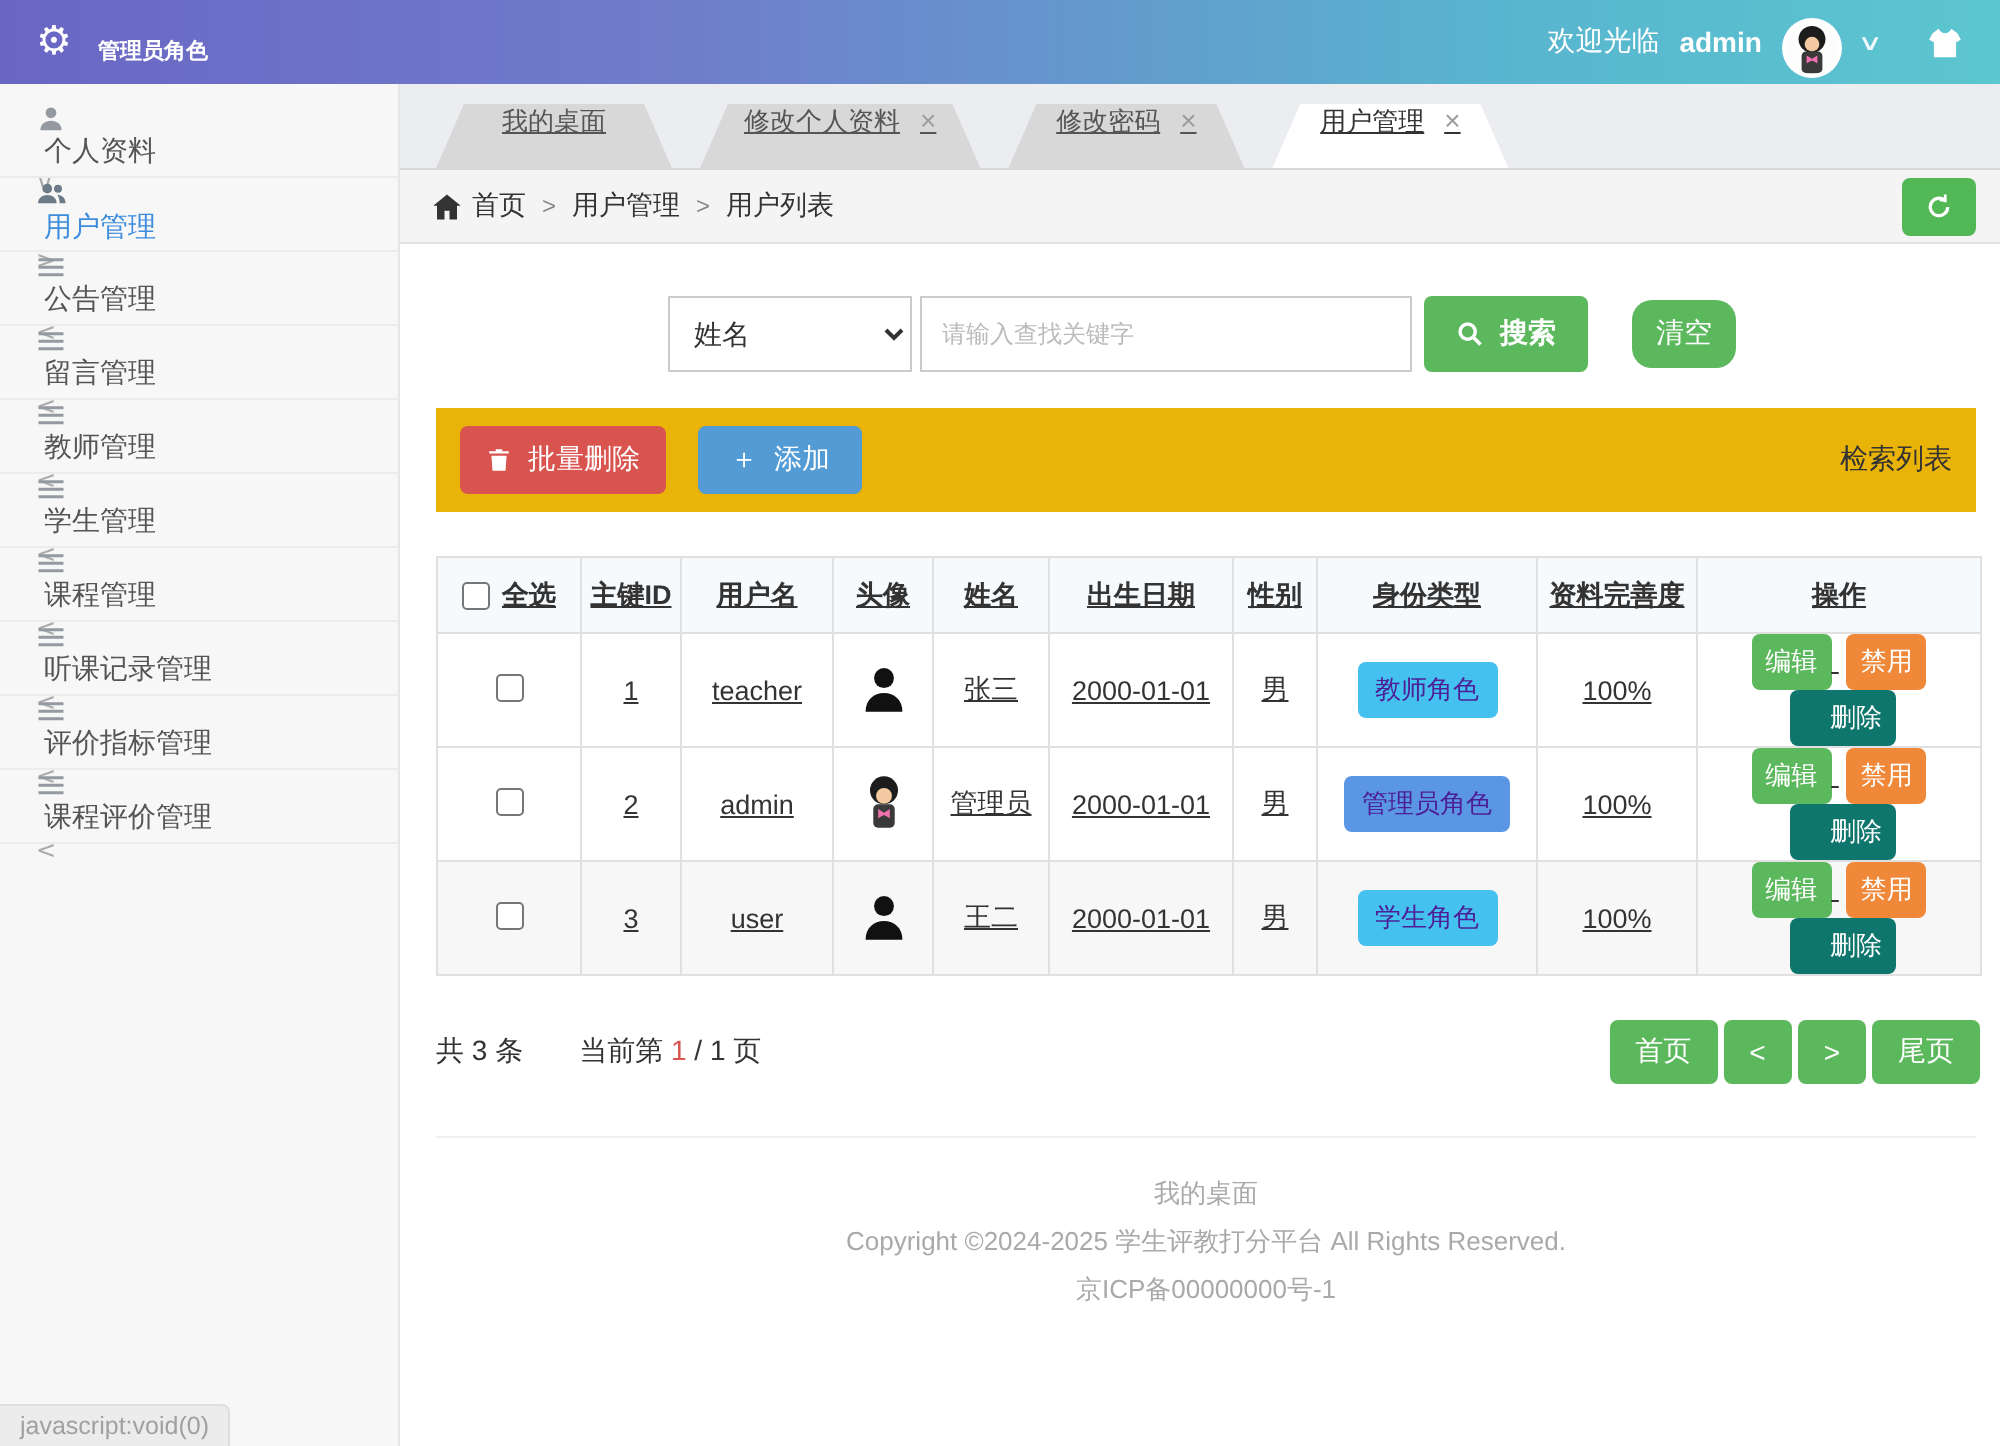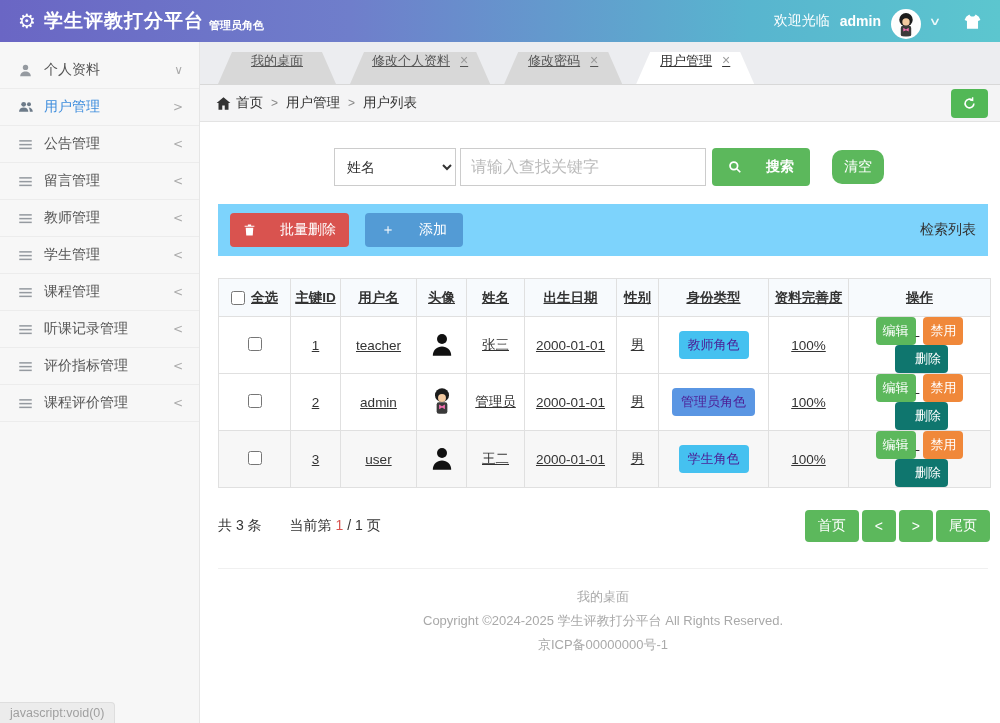--- a/index.html
+++ b/index.html
@@ -13,21 +13,21 @@
   .app-subtitle { font-size:11px; font-weight:bold; margin-left:5px; margin-top:8px; }
   .header-right { margin-left:auto; display:flex; align-items:center; gap:10px; font-size:14px; }
   .welcome { font-size:14px; }
   .username { font-weight:bold; }
   .avatar-circle { width:30px; height:30px; border-radius:50%; overflow:hidden; background:#fff; border:2px solid rgba(255,255,255,.85); position:relative; top:3px; }
   .chev-down { font-size:11px; transform:scaleX(1.6); display:inline-block; opacity:.9; cursor:pointer; }
   .shirt-btn { margin-left:14px; cursor:pointer; display:flex; align-items:center; }
 
   
   .sidebar { position:absolute; left:0; top:42px; bottom:0; width:200px; background:#f7f7f7; border-right:1px solid #e6e6e6; padding-top:10px; }
-  .side-item { height:37px; display:flex; align-items:center; padding:0 16px 0 18px; border-bottom:1px solid #ececec; color:#555; font-size:14px; cursor:pointer; background:#f7f7f7; }
+  .side-item { height:37px; display:flex; padding:0 16px 0 18px; border-bottom:1px solid #ececec; color:#555; font-size:14px; cursor:pointer; background:#f7f7f7;flex-direction:column; }
   .side-item .s-icon { width:22px; color:#8a8f94; display:flex; align-items:center; }
   .side-item .s-label { flex:1; margin-left:4px; }
   .side-item .s-chev { color:#aaa; font-size:12px; font-family:"DejaVu Sans",sans-serif; }
   .side-item.active { color:#3e8ddd; }
   .side-item.active .s-icon svg { fill:#6d7b89; }
   .side-item svg { fill:#959aa0; }
   .collapse-handle { position:absolute; left:200px; top:334px; width:15px; height:58px; background:#e9e9e9;
     border-radius:0 8px 8px 0; display:flex; align-items:center; justify-content:center; cursor:pointer; }
   .collapse-handle .tri { width:0; height:0; border-top:7px solid transparent; border-bottom:7px solid transparent; border-right:9px solid #b3b3b3; }
 
@@ -46,28 +46,28 @@
   .breadcrumb-bar { height:37px; background:#f4f4f5; border-bottom:1px solid #e3e3e3; display:flex; align-items:center; padding:0 12px 0 16px; font-size:13.5px; color:#333; }
   .crumb { cursor:pointer; }
   .crumb-sep { color:#888; margin:0 8px; font-size:12px; }
   .refresh-btn { margin-left:auto; width:37px; height:29px; background:#52b856; border:none; border-radius:4px; display:flex; align-items:center; justify-content:center; cursor:pointer; }
 
   
   .content { flex:1; background:#fff; padding:14px 12px 0 18px; position:relative; }
 
   .search-row { display:flex; align-items:center; margin:12px 0 18px 116px; }
   .field-select { width:122px; height:38px; border:1px solid #ccc; background:#fff; font-size:14px; color:#333; padding:0 8px; border-radius:0; outline:none; }
-  .kw-input { width:246px; height:38px; border:1px solid #ccc; margin-left:4px; padding:0 10px; font-size:16px; color:#333; outline:none; }
+  .kw-input { width:246px; height:38px; border:1px solid #ccc; margin-left:4px; padding:0 10px; font-size:12px; color:#333; outline:none; }
   .kw-input::placeholder { color:#bbb; }
-  .btn { border:none; border-radius:4px; color:#fff; cursor:pointer; font-size:14px; display:inline-flex; align-items:center; justify-content:center; gap:24px; }
+  .btn { border:none; border-radius:4px; color:#fff; cursor:pointer; font-size:14px; display:inline-flex; align-items:center; justify-content:center; gap:8px; }
   .btn-green { background:#5cb85c; }
   .search-btn { height:38px; padding:0 16px; margin-left:6px; font-weight:bold; }
   .clear-btn { height:34px; padding:0 12px; margin-left:22px;border-radius:10px; }
 
-  .toolbar { background:#7dd3fc; padding:9px 12px; display:flex; align-items:center; }
+  .toolbar { background:#eab308; padding:9px 12px; display:flex; align-items:center; }
   .btn-red { background:#d9534f; height:34px; padding:0 13px; }
   .btn-blue { background:#539bd5; height:34px; padding:0 16px; margin-left:16px; }
   .toolbar-right { margin-left:auto; font-size:14px; color:#333; }
 
   table.grid { border-collapse:collapse; width:772px; margin-top:22px; font-size:13.5px; color:#333; table-layout:fixed;text-decoration:underline; }
   .grid th, .grid td { border:1px solid #e0e0e0; text-align:center; vertical-align:middle; }
   .grid thead th { height:38px; background:#f7fafd; font-weight:bold; font-size:13.5px; }
   .grid tbody td { height:47px; background:#fff; }
   .grid tbody tr:nth-child(3) td { background:#f7f7f7; }
   .grid input[type=checkbox] { width:14px; height:14px; cursor:pointer; }
@@ -92,21 +92,20 @@
   .footer .f-link { cursor:pointer; }
 
   .statusbar { position:fixed; left:0; bottom:0; background:#ececec; border:1px solid #dedede; border-left:none; border-bottom:none;
     border-top-right-radius:4px; padding:3px 10px; font-size:12.5px; color:#a0a0a0; }
 </style>
 </head>
 <body>
 
 <div class="header">
   <span class="logo-gear">⚙</span>
-  <span class="app-title">学生评教打分平台</span>
   <span class="app-subtitle">管理员角色</span>
   <div class="header-right">
     <span class="welcome">欢迎光临</span>
     <span class="username">admin</span>
     <span class="avatar-circle">
       <svg viewBox="0 0 24 24" width="26" height="26">
         <circle cx="12" cy="12" r="12" fill="#fdfdfd"></circle>
         <circle cx="12" cy="8" r="6.2" fill="#1c1c1c"></circle>
         <circle cx="12" cy="10.2" r="3.4" fill="#f2c9a0"></circle>
         <rect x="7.2" y="13.6" width="9.6" height="10" rx="2" fill="#3a3a3a"></rect>

